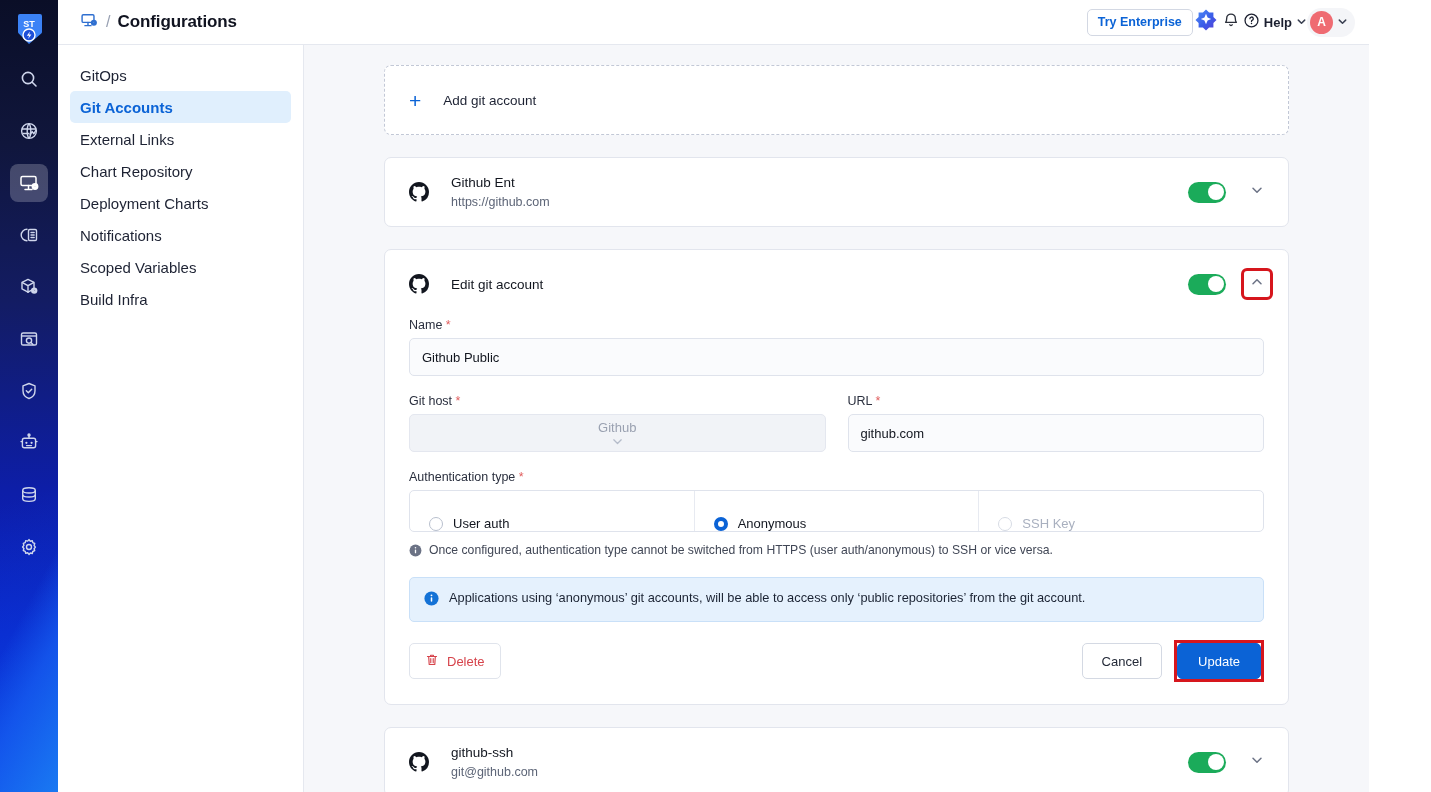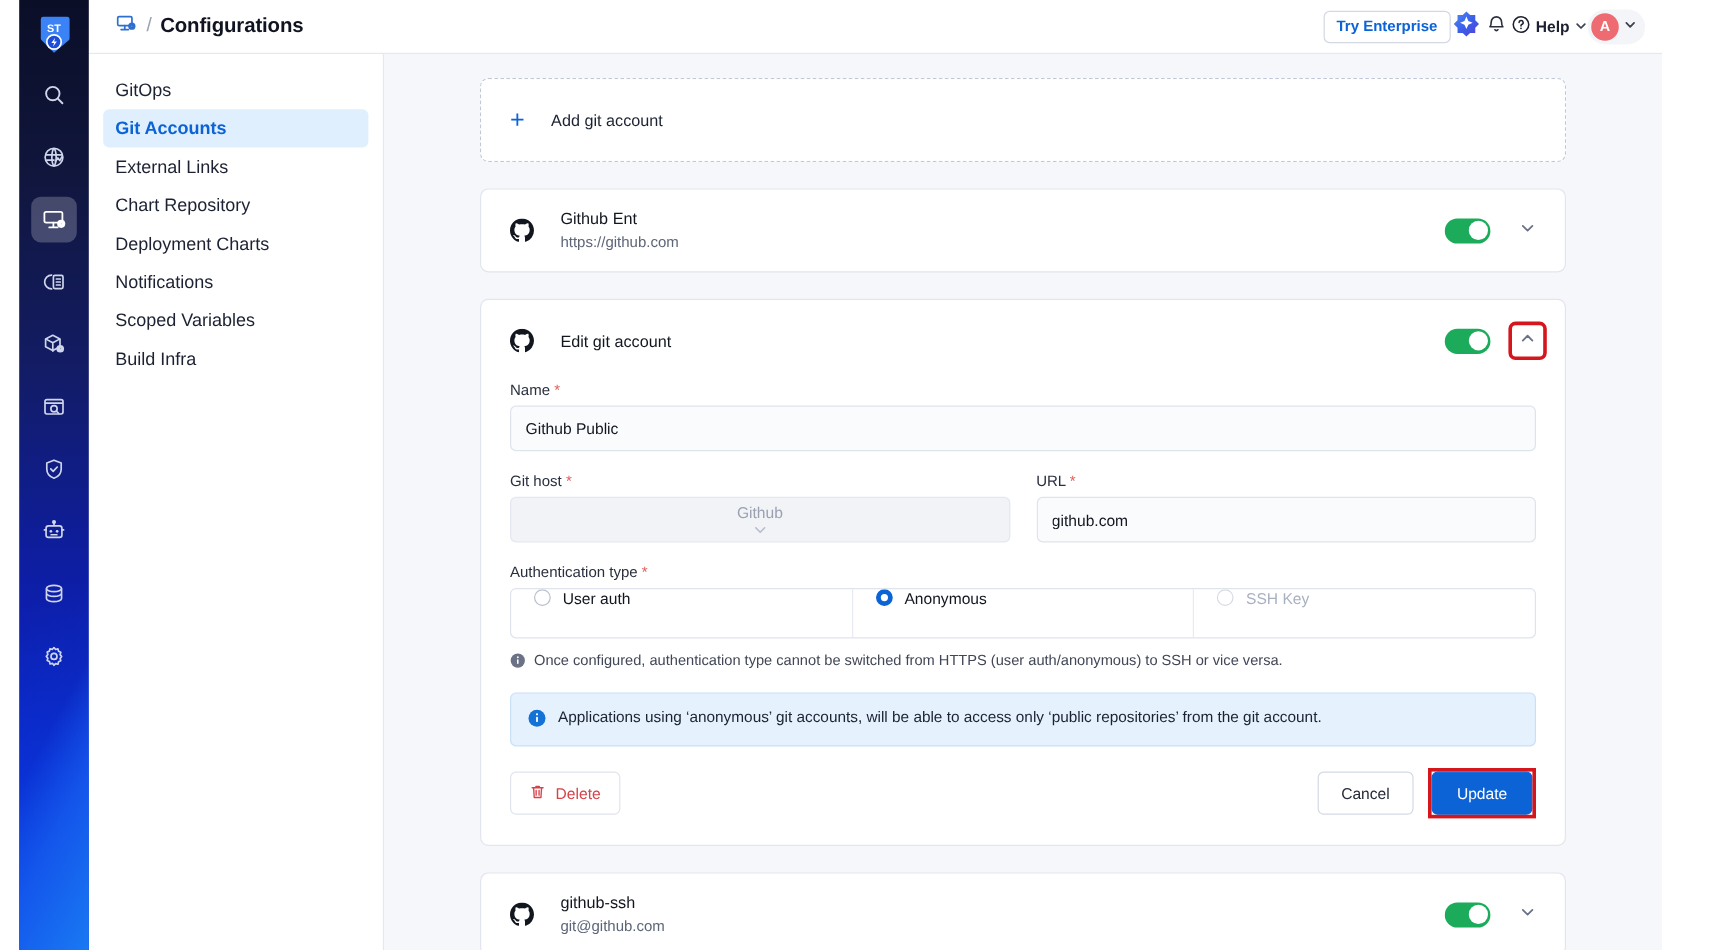--- a/index.html
+++ b/index.html
@@ -2,21 +2,21 @@
 <html><head>
 <meta charset="utf-8">
 <style>
   * { box-sizing: border-box; margin: 0; padding: 0; }
   html, body {
     width: 1431px; height: 792px;
     font-family: "Liberation Sans", sans-serif;
     background: #ffffff;
     overflow: hidden;
   }
-  .app { position: relative; width: 1369px; height: 792px; display: flex; margin-left: 16px; }
+  .app { position: relative; width: 1369px; height: 792px; display: flex; }
 
   
   .rail {
     width: 58px; height: 792px; flex: 0 0 58px;
     background:
       linear-gradient(160deg, rgba(0,0,0,0) 62%, rgba(10,90,220,.55) 100%),
       linear-gradient(180deg, #0a0e27 0%, #10163c 18%, #131c63 38%, #0d1ea8 62%, #0a22cf 80%, #0b2fe8 100%);
     display: flex; flex-direction: column; align-items: center;
     padding-top: 8px;
     position: relative;
@@ -149,21 +149,21 @@
     background: #f1f3f7; padding: 0 12px; font-size: 13px; color: #9aa1b1;
     display: flex; align-items: center; justify-content: flex-end; cursor: not-allowed; flex-direction: column;
   }
   .select-like .chev2 { color: #b5bcca; }
 
   .auth-group {
     margin-top: 18px; display: flex;
     border: 1px solid #dfe3ec; border-radius: 5px; overflow: hidden; background: #fff;
   }
   .auth-opt {
-    flex: 1; height: 40px; display: flex; align-items: flex-start; gap: 10px;
+    flex: 1; height: 40px; display: flex; align-items: flex-end; gap: 10px;
     padding: 0 19px; font-size: 13px; color: #12161f; cursor: pointer;
     border-right: 1px solid #e7eaf1;
   }
   .auth-opt:last-child { border-right: none; }
   .auth-opt.disabled { color: #a9b0bf; cursor: not-allowed; }
   .radio {
     width: 14px; height: 14px; border-radius: 50%;
     border: 1.5px solid #b8bfcd; background: #fff; flex: 0 0 14px;
     display: flex; align-items: center; justify-content: center;
   }

